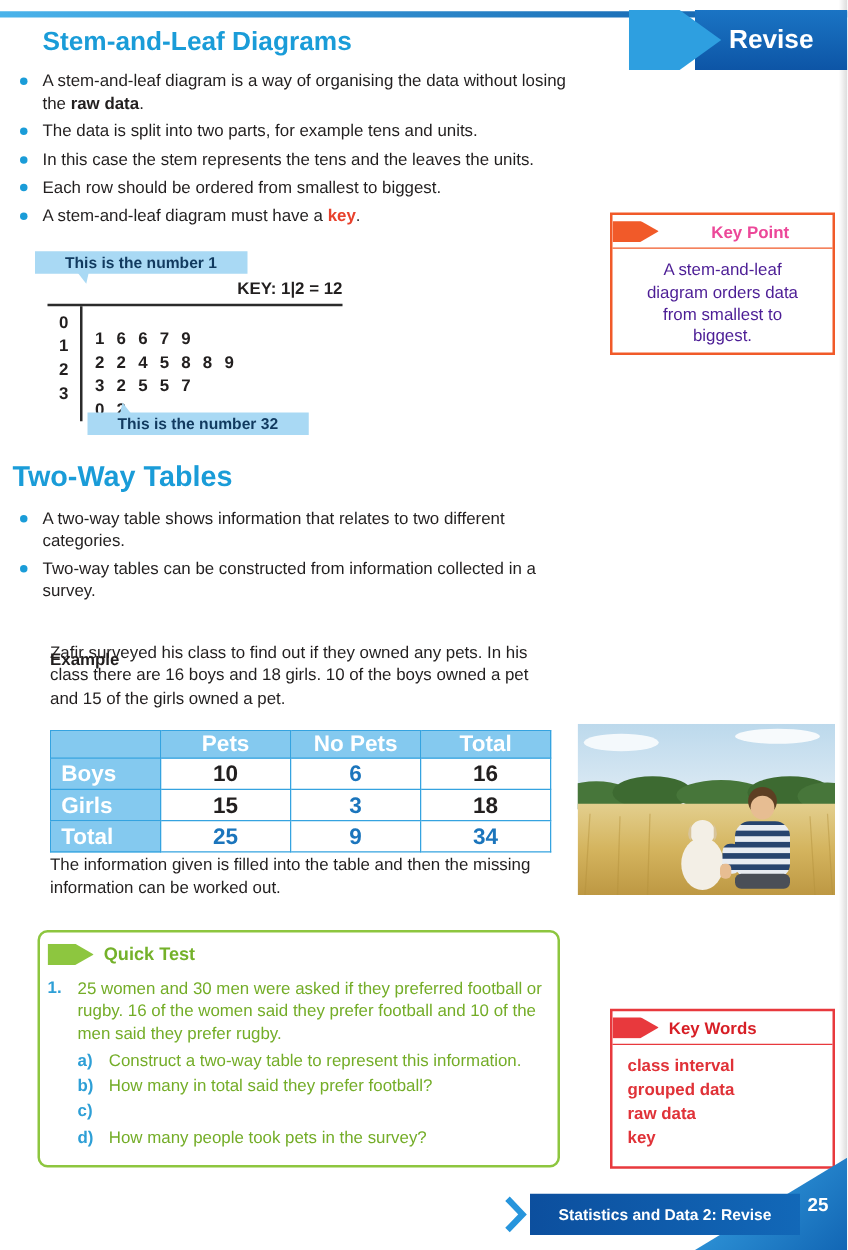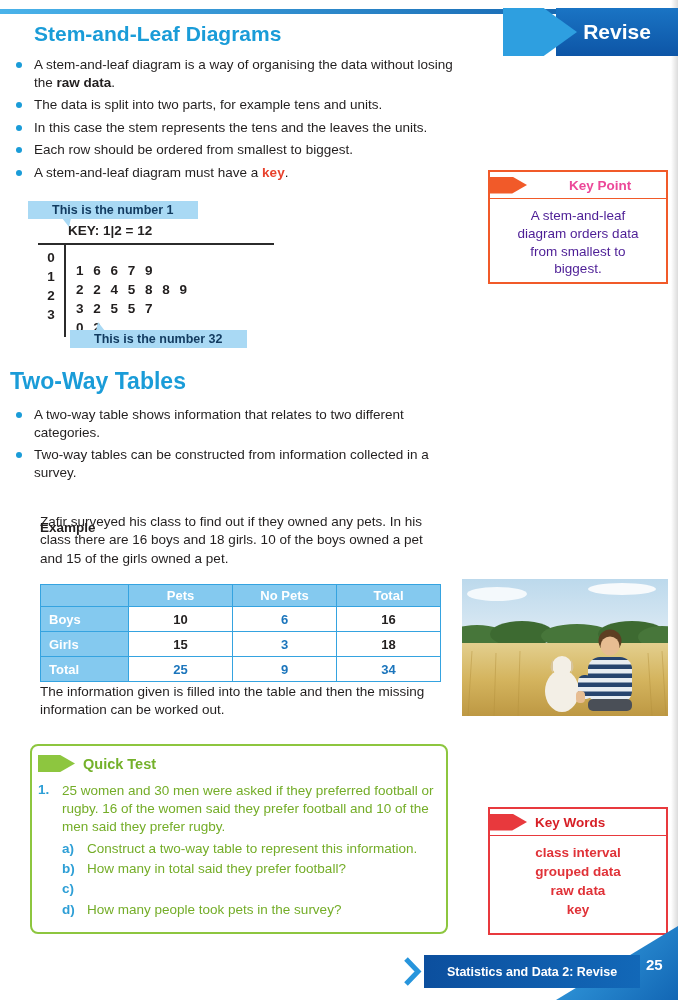--- a/index.html
+++ b/index.html
@@ -39,21 +39,21 @@
   #callout-1 { left:28px; top:201px; }
   #callout-1::after { content:""; position:absolute; left:34px; bottom:-8px; width:0; height:0;
              border-left:7px solid transparent; border-right:2px solid transparent; border-top:9px solid #a9d9f4; }
   #callout-32 { left:70px; top:330px; }
   #callout-32::before { content:""; position:absolute; left:26px; top:-8px; width:0; height:0;
              border-left:2px solid transparent; border-right:7px solid transparent; border-bottom:9px solid #a9d9f4; }
 
   
   .stemleaf { position:absolute; left:38px; top:223px; width:236px; font-weight:bold;
               font-size:13.5px; color:#221f1f; }
-  .sl-key { margin-left:30px; margin-bottom:5px; }
+  .sl-key { margin-left:30px; margin-bottom:5px;text-align:right; }
   .sl-rows { display:flex; border-top:2px solid #2b2b2b; padding-top:3px; }
   .sl-stems { width:26px; display:flex; flex-direction:column; align-items:center; }
   .sl-leaves { border-left:2px solid #2b2b2b; padding-left:10px; margin-top:-3px; padding-top:16px; flex:1; }
   .sl-stems div, .sl-leaves div { height:19px; line-height:19px; }
   .sl-leaves div { word-spacing:6px; }
 
   
   .sidebox { position:absolute; left:488px; width:180px; background:#fff; }
   .sidebox-head { display:flex; align-items:center; gap:8px; height:27px; }
   .tag-arrow { width:37px; height:17px; clip-path:polygon(0 0,60% 0,100% 50%,60% 100%,0 100%); flex:0 0 auto; }
@@ -62,31 +62,31 @@
   #key-point { top:170px; border:2px solid #f15a29; height:114px; }
   #key-point .sidebox-head { border-bottom:1.5px solid #f15a29; }
   #key-point .tag-arrow { background:#f15a29; }
   #key-point .sidebox-title { color:#ec4899;padding-left:34px; }
   .kp-body { padding:8px 26px; color:#4c1d95; font-size:13.5px; line-height:1.32;text-align:center; }
 
   #key-words { top:807px; border:2px solid #e8393d; height:128px; }
   #key-words .sidebox-head { border-bottom:1.5px solid #e8393d; }
   #key-words .tag-arrow { background:#e8393d; }
   #key-words .sidebox-title { color:#d71f26; }
-  .kw-body { padding:7px 0;text-align:center; }
+  .kw-body { padding:7px 12px; }
   .kw-body div { color:#e03238; font-size:13.5px; font-weight:bold; line-height:19px; }
 
   
   #example-head { position:absolute; left:40px; top:520px; font-size:13.5px; font-weight:bold; }
   #example-text { position:absolute; left:40px; top:513px; width:404px; font-size:13.5px; line-height:1.36; }
   #table-note  { position:absolute; left:40px; top:683px; width:416px; font-size:13.5px; line-height:1.36; }
 
   
   .twtable { position:absolute; left:40px; top:584px; border-collapse:collapse; }
-  .twtable th, .twtable td { border:1.5px solid #35a3e0; font-size:13px;margin-top:12px; }
+  .twtable th, .twtable td { border:1.5px solid #35a3e0; font-size:18px;margin-top:12px; }
   .twtable thead th { background:#84c9ef; color:#fff; font-weight:bold; height:22px; width:104px; }
   .twtable thead th.corner { width:88px; }
   .twtable th.rowlabel { background:#84c9ef; color:#fff; font-weight:bold; text-align:left;
                          padding-left:8px; width:88px; height:25px; }
   .twtable td { width:104px; height:25px; text-align:center; font-weight:bold; background:#fff; color:#221f1f; }
   .twtable td.blue { color:#1b75bc; }
 
   
   .photo { position:absolute; left:462px; top:579px; width:206px; height:137px; overflow:hidden; }
 

